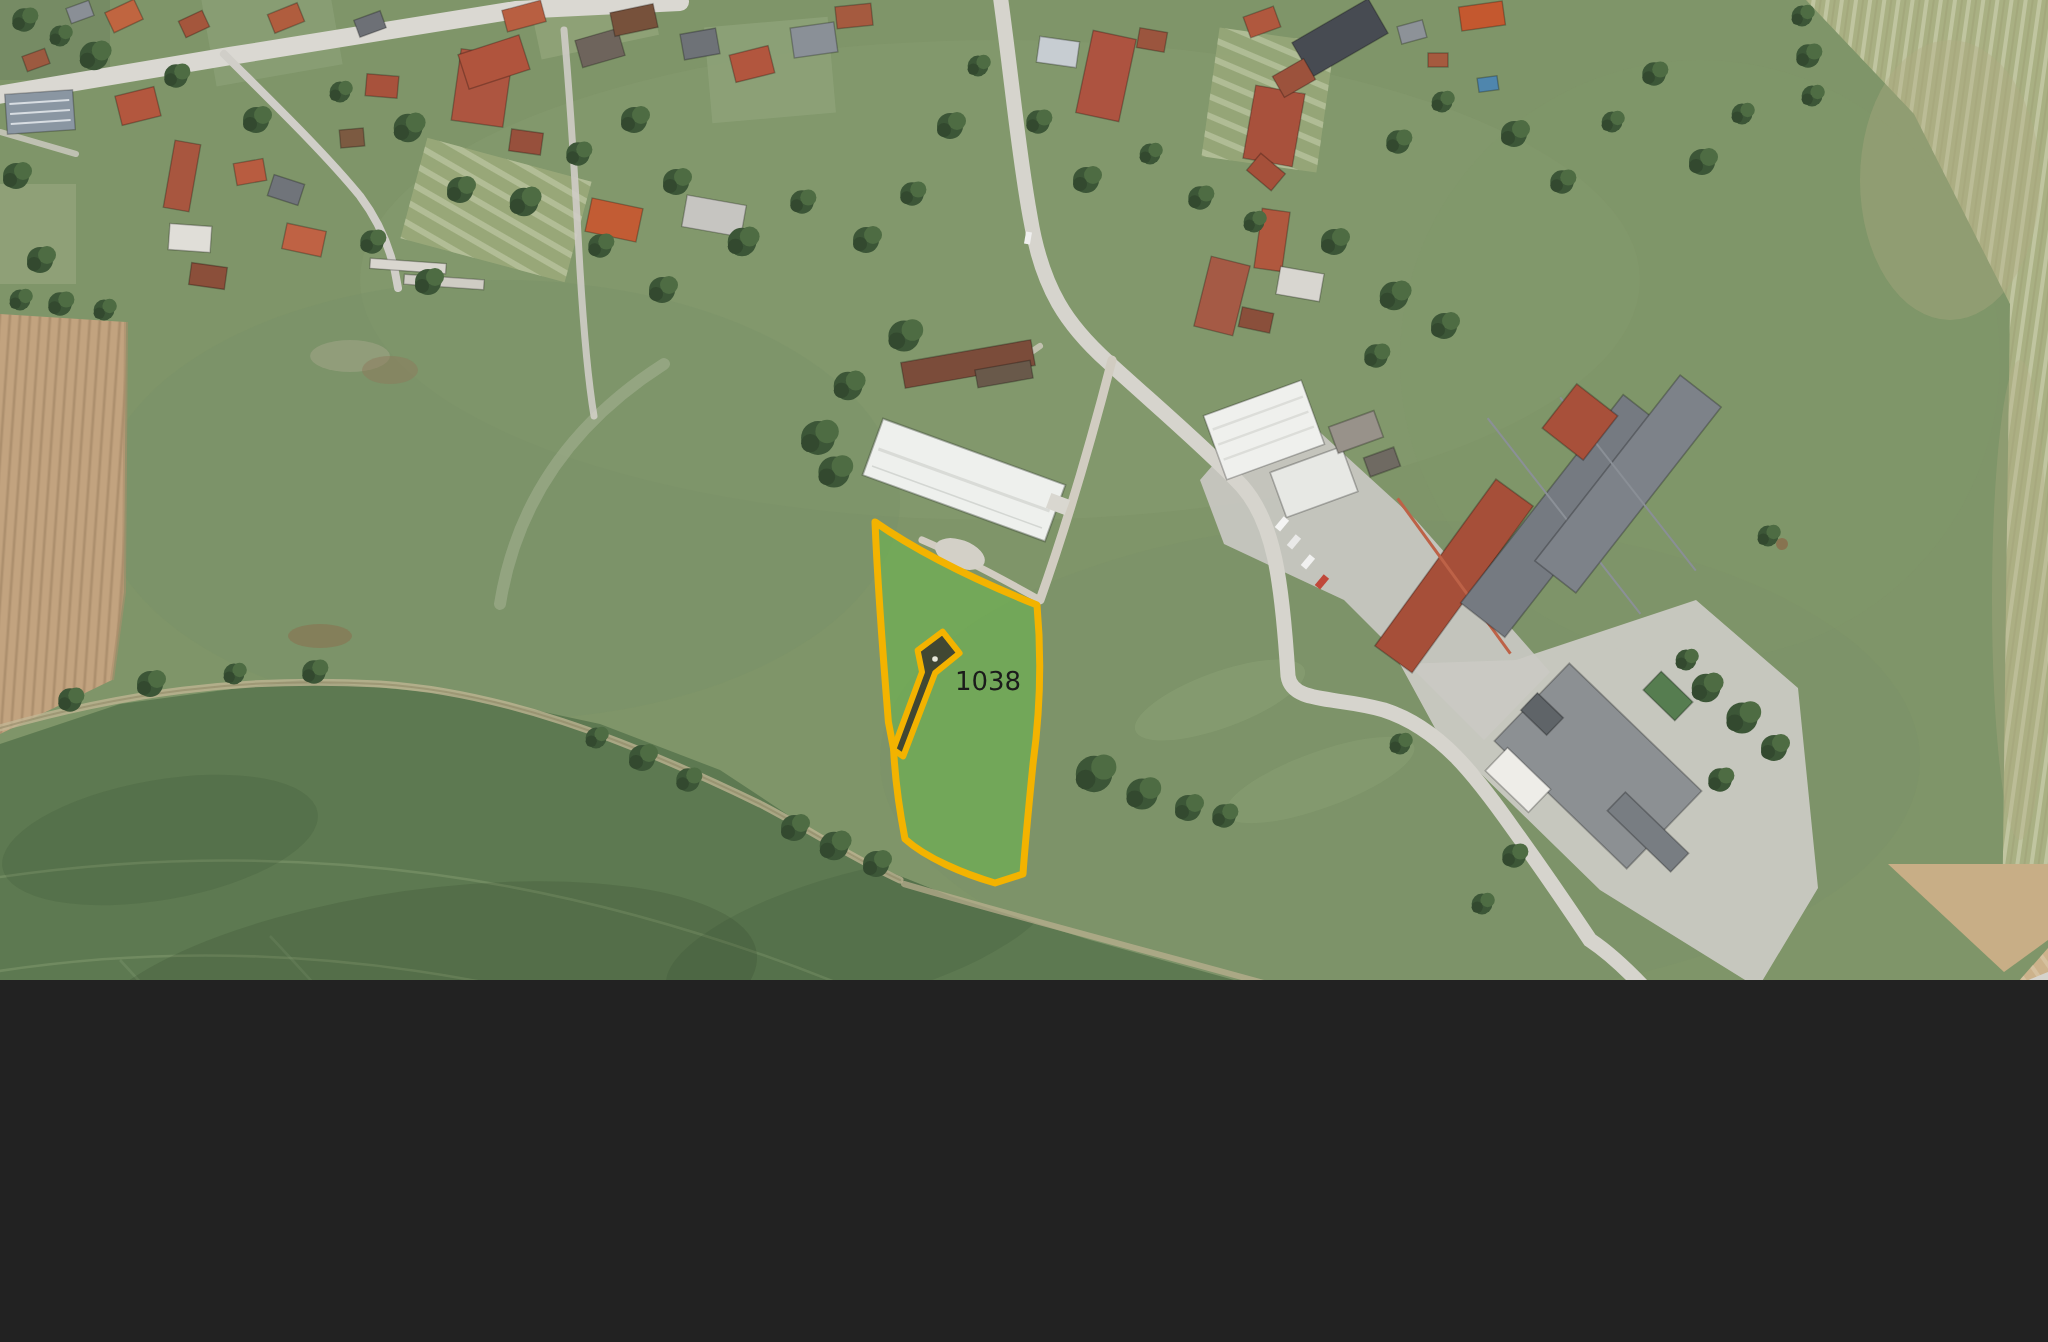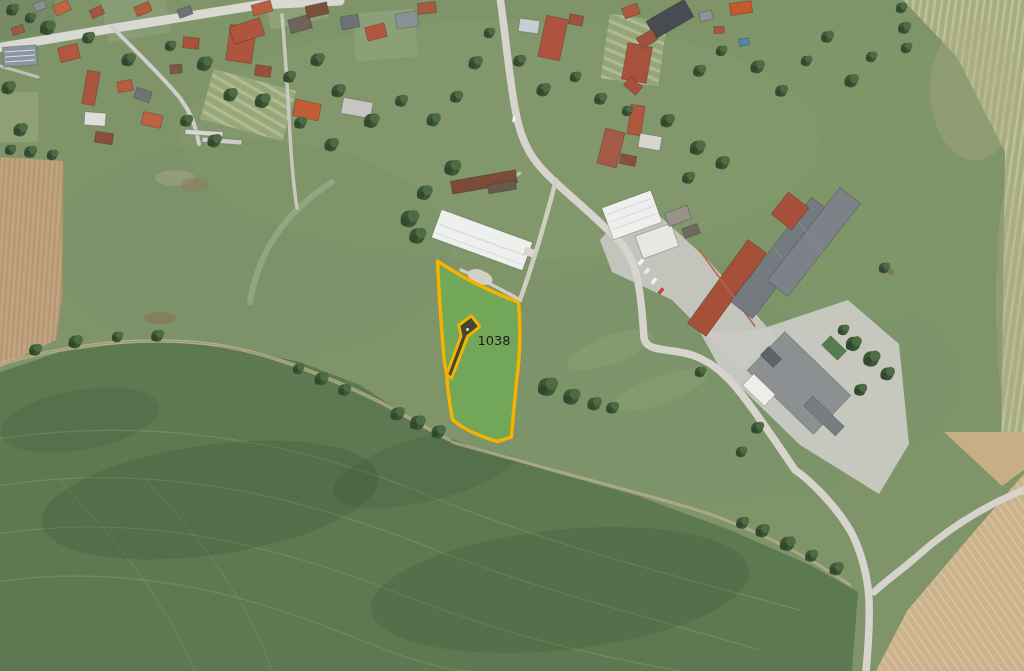--- a/index.html
+++ b/index.html
@@ -1,16 +1,16 @@
 <!DOCTYPE html>
 <html><head>
 <meta charset="utf-8">
 <style>
   html,body{margin:0;padding:0;background:#222;}
-  .stage{position:relative;width:1024px;height:671px;overflow:hidden;background:#7f9569;
+  .stage{position:relative;width:1024px;height:490px;overflow:hidden;background:#7f9569;
          font-family:"DejaVu Sans","Liberation Sans",sans-serif;}
   .stage svg{display:block;width:1024px;height:671px;}
   .parcel-label{font-family:"DejaVu Sans","Liberation Sans",sans-serif;font-size:13px;font-weight:500;}
 </style>
 </head>
 <body>
 
 <div class="stage">
 <svg viewBox="0 0 1024 671" xmlns="http://www.w3.org/2000/svg">
   <defs>

